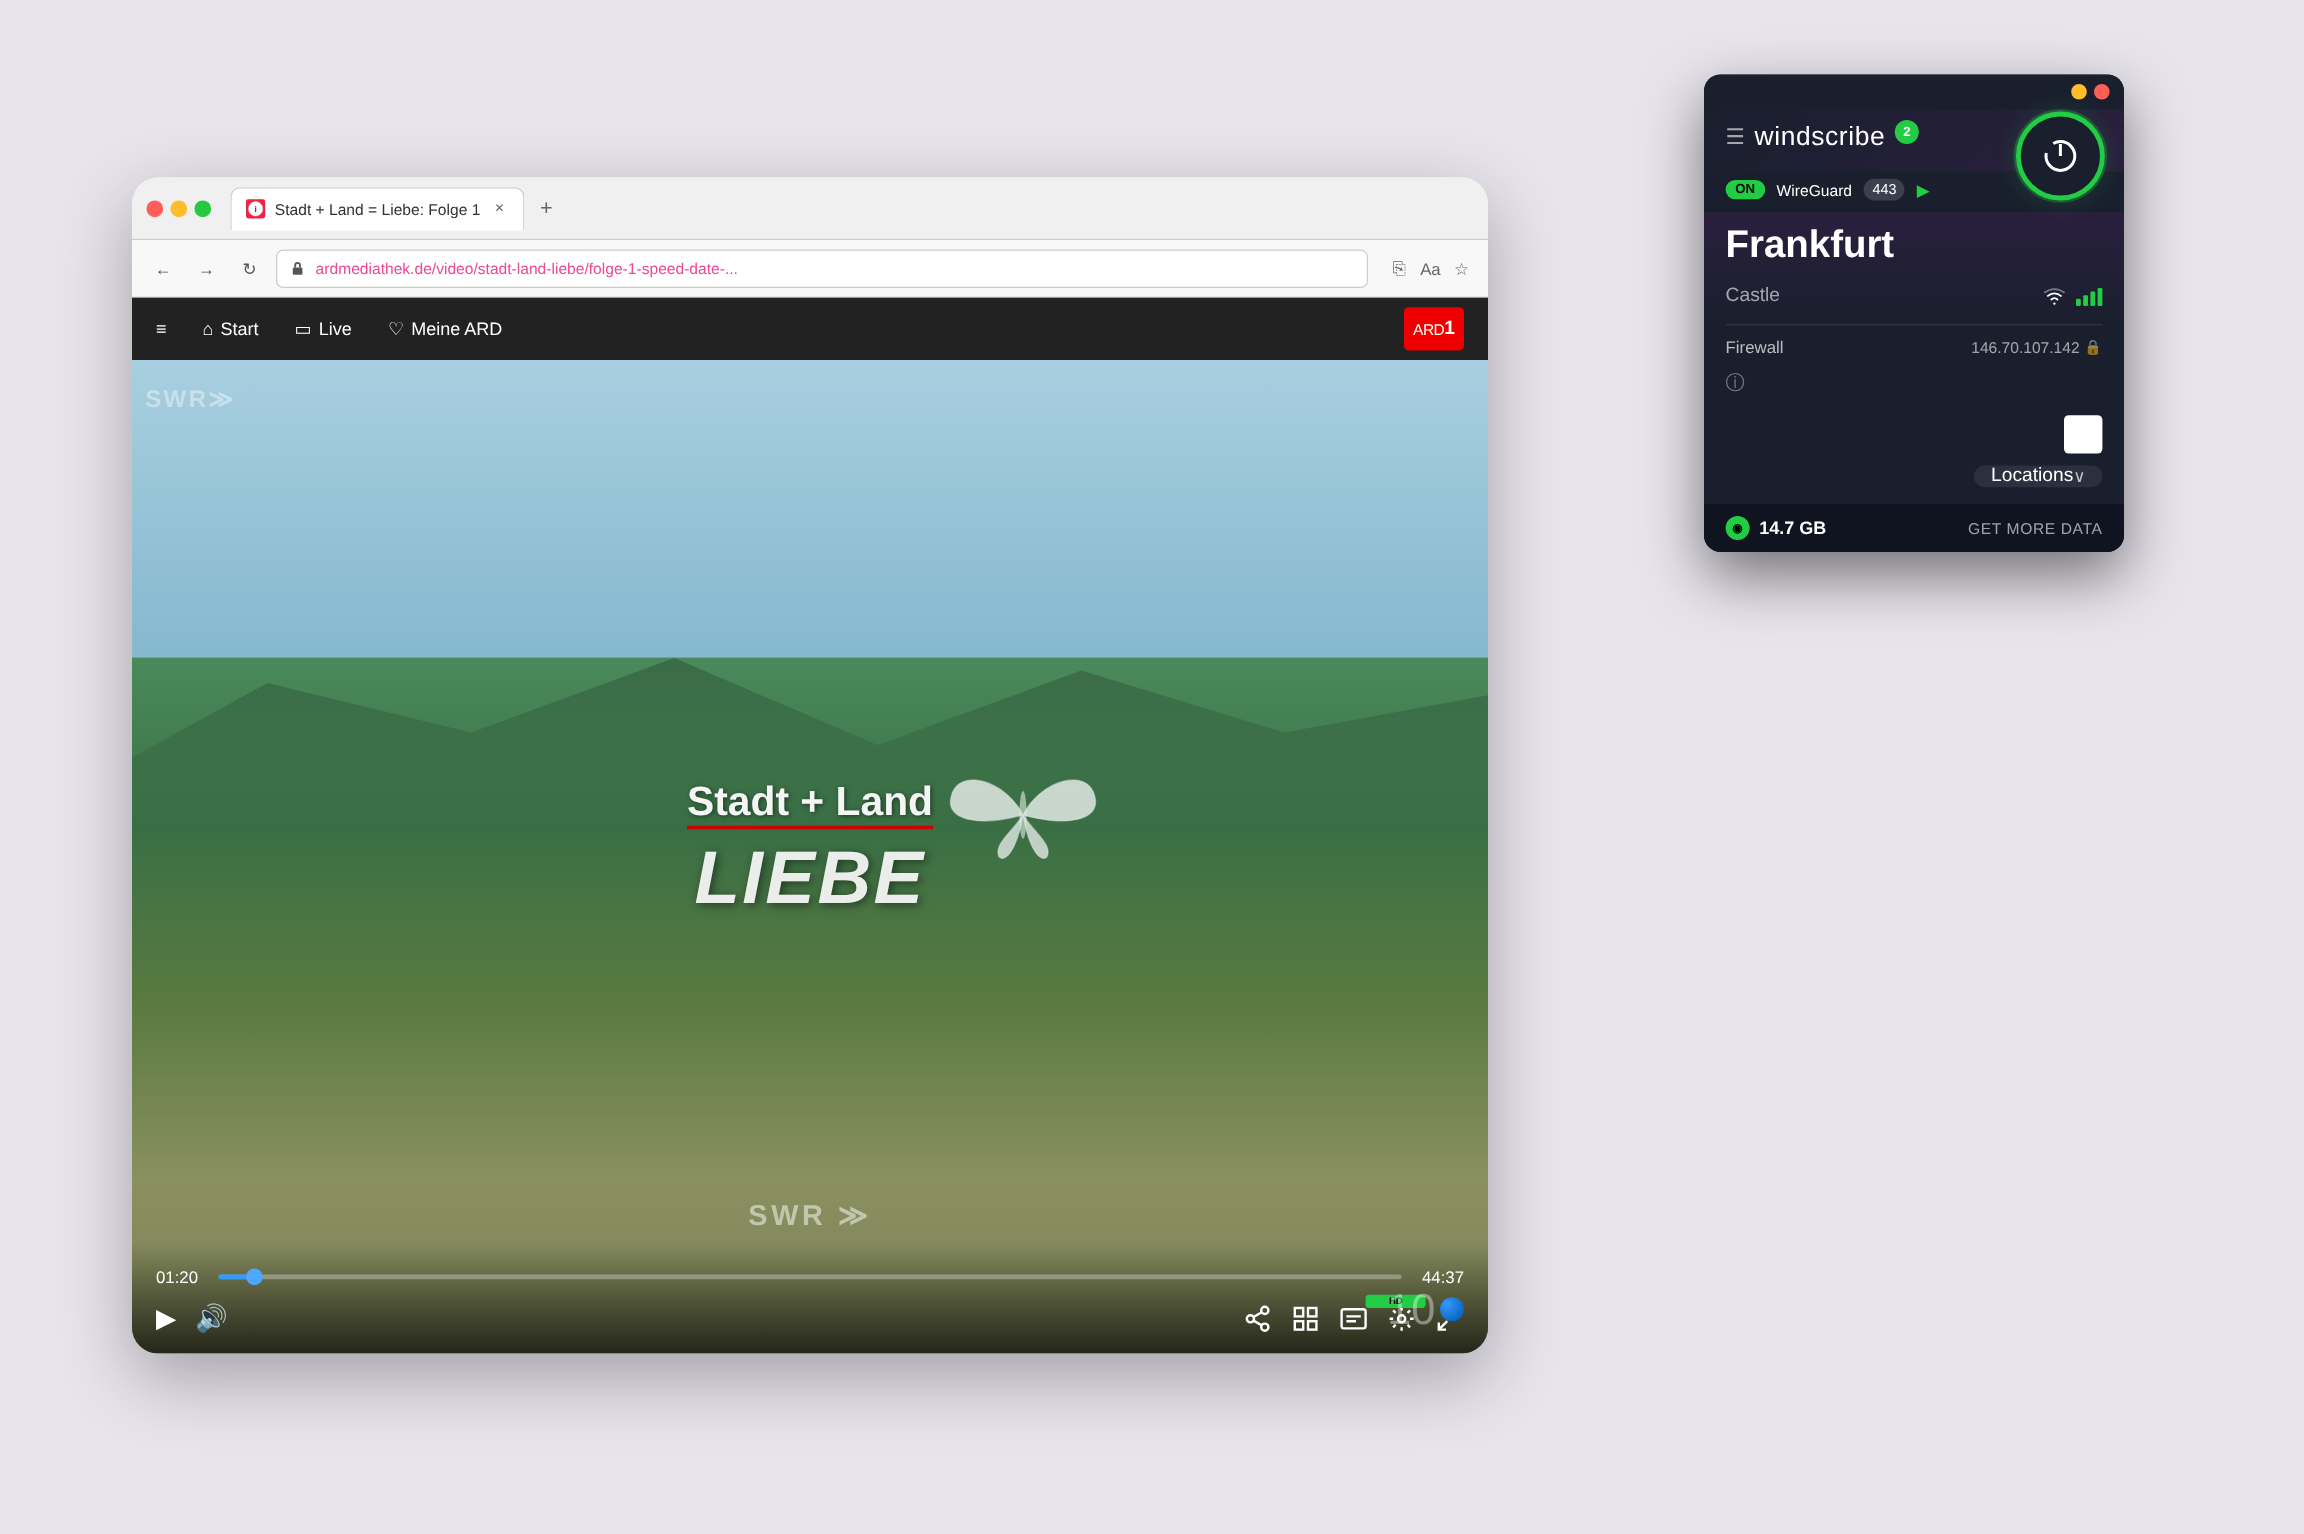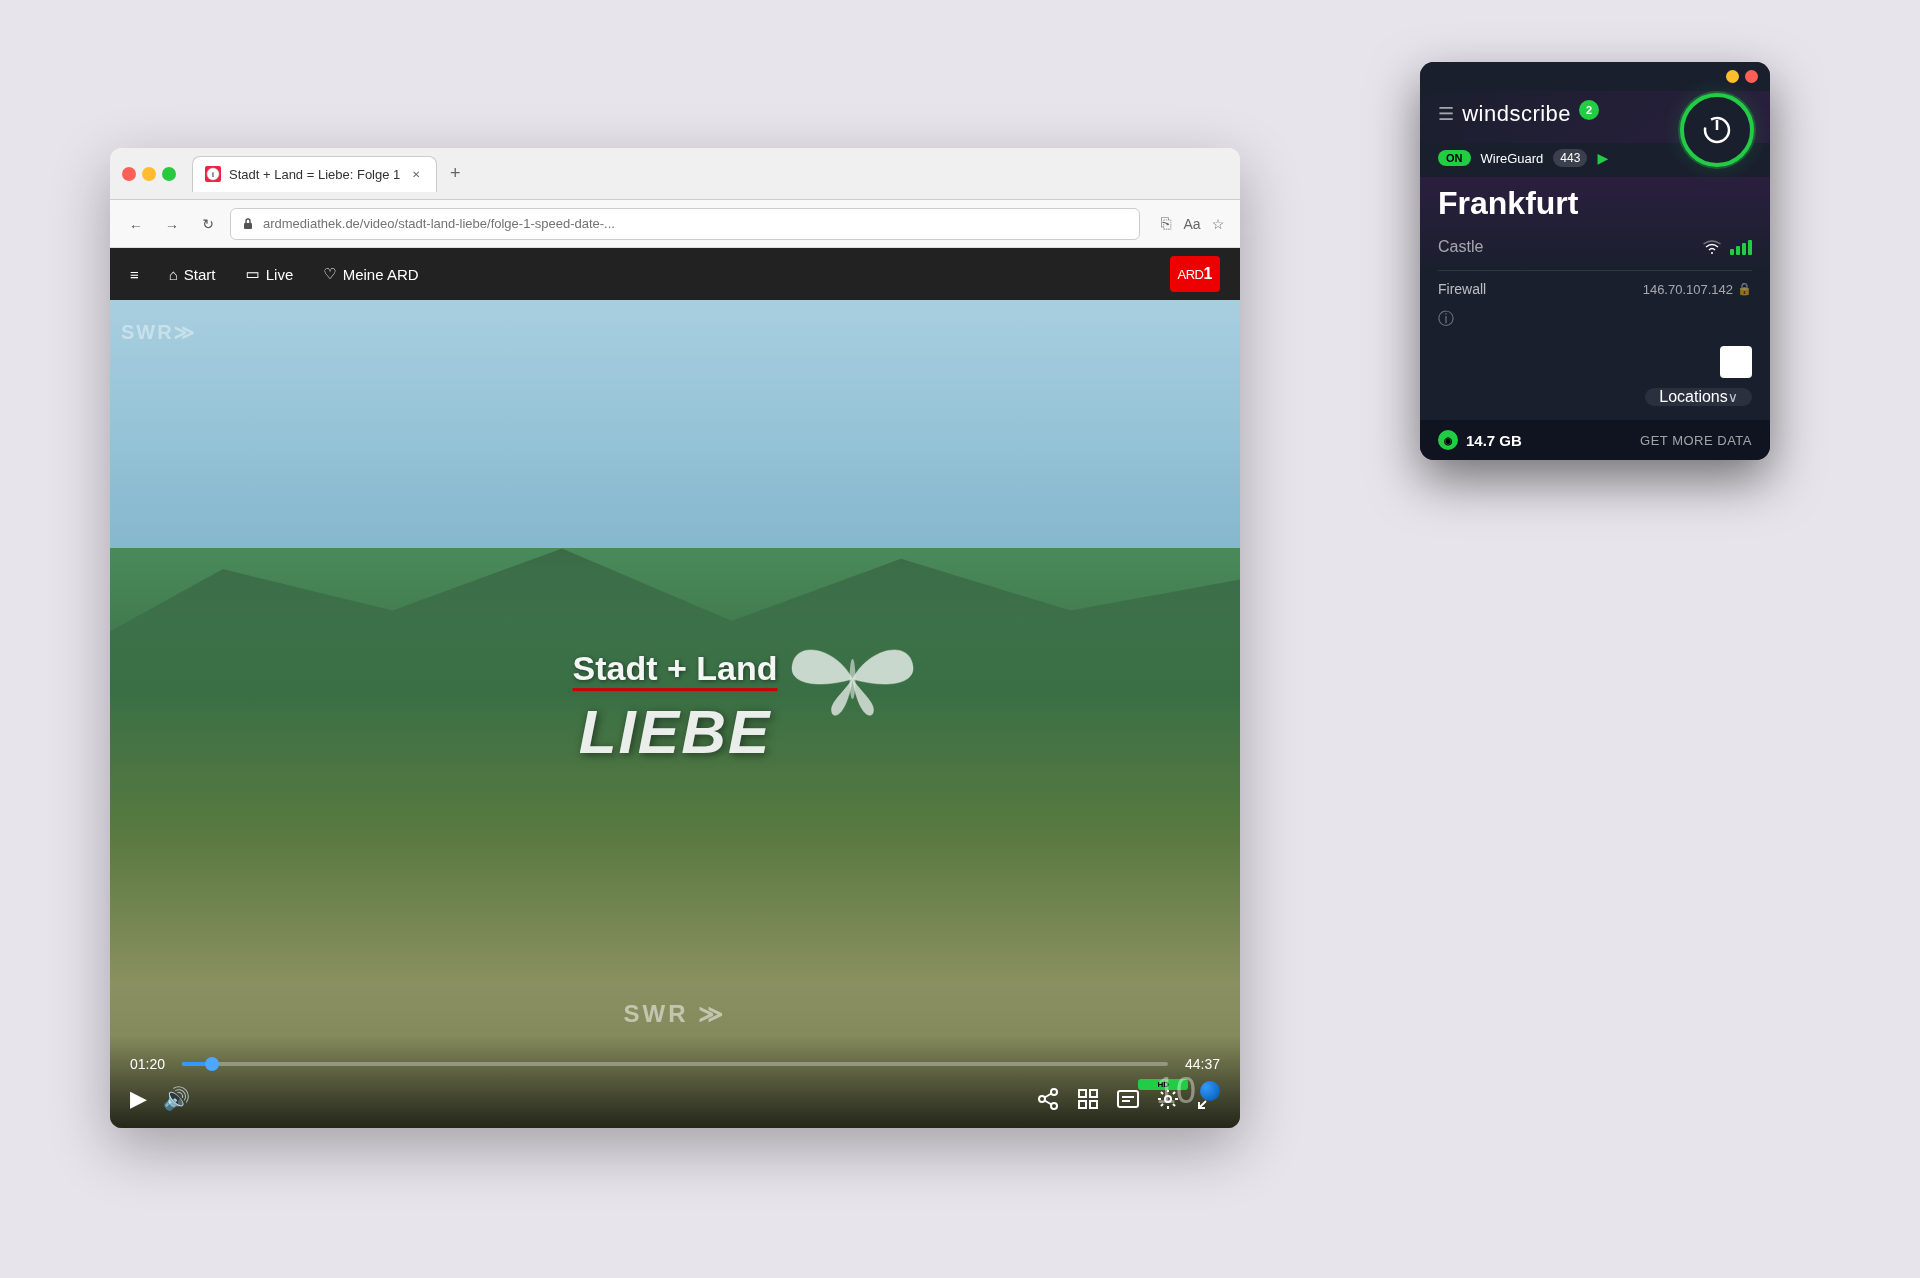--- a/index.html
+++ b/index.html
@@ -12,21 +12,21 @@
       display: flex;
       align-items: center;
       justify-content: center;
     }
 
     
     .browser-window {
       width: 1130px;
       height: 980px;
       background: #fff;
-      border-radius: 12px;
+      border-radius: 22px;
       box-shadow: 0 20px 60px rgba(0,0,0,0.3);
       overflow: hidden;
       position: absolute;
       top: 148px;
       left: 110px;
     }
 
     .browser-titlebar {
       height: 52px;
       background: #f0f0f0;
@@ -694,21 +694,21 @@
   <div class="browser-toolbar">
     <div class="nav-btn">←</div>
     <div class="nav-btn">→</div>
     <div class="nav-btn">↻</div>
 
     <div class="address-bar">
       <svg width="14" height="14" viewBox="0 0 14 14">
         <rect x="3" y="6" width="8" height="6" rx="1" fill="#555"></rect>
         <path d="M5 6V4a2 2 0 014 0v2" fill="none" stroke="#555" stroke-width="1.5"></path>
       </svg>
-      <span style="font-size:13px;color:#737373;">ardmediathek.de/video/stadt-land-liebe/folge-1-speed-date-...</span>
+      <span style="font-size:13px;color:#ec4899;">ardmediathek.de/video/stadt-land-liebe/folge-1-speed-date-...</span>
     </div>
 
     <div class="address-icons">
       <div class="address-icon">⎘</div>
       <div class="address-icon">Aa</div>
       <div class="address-icon">☆</div>
     </div>
   </div>
 
   <div class="ard-nav">

